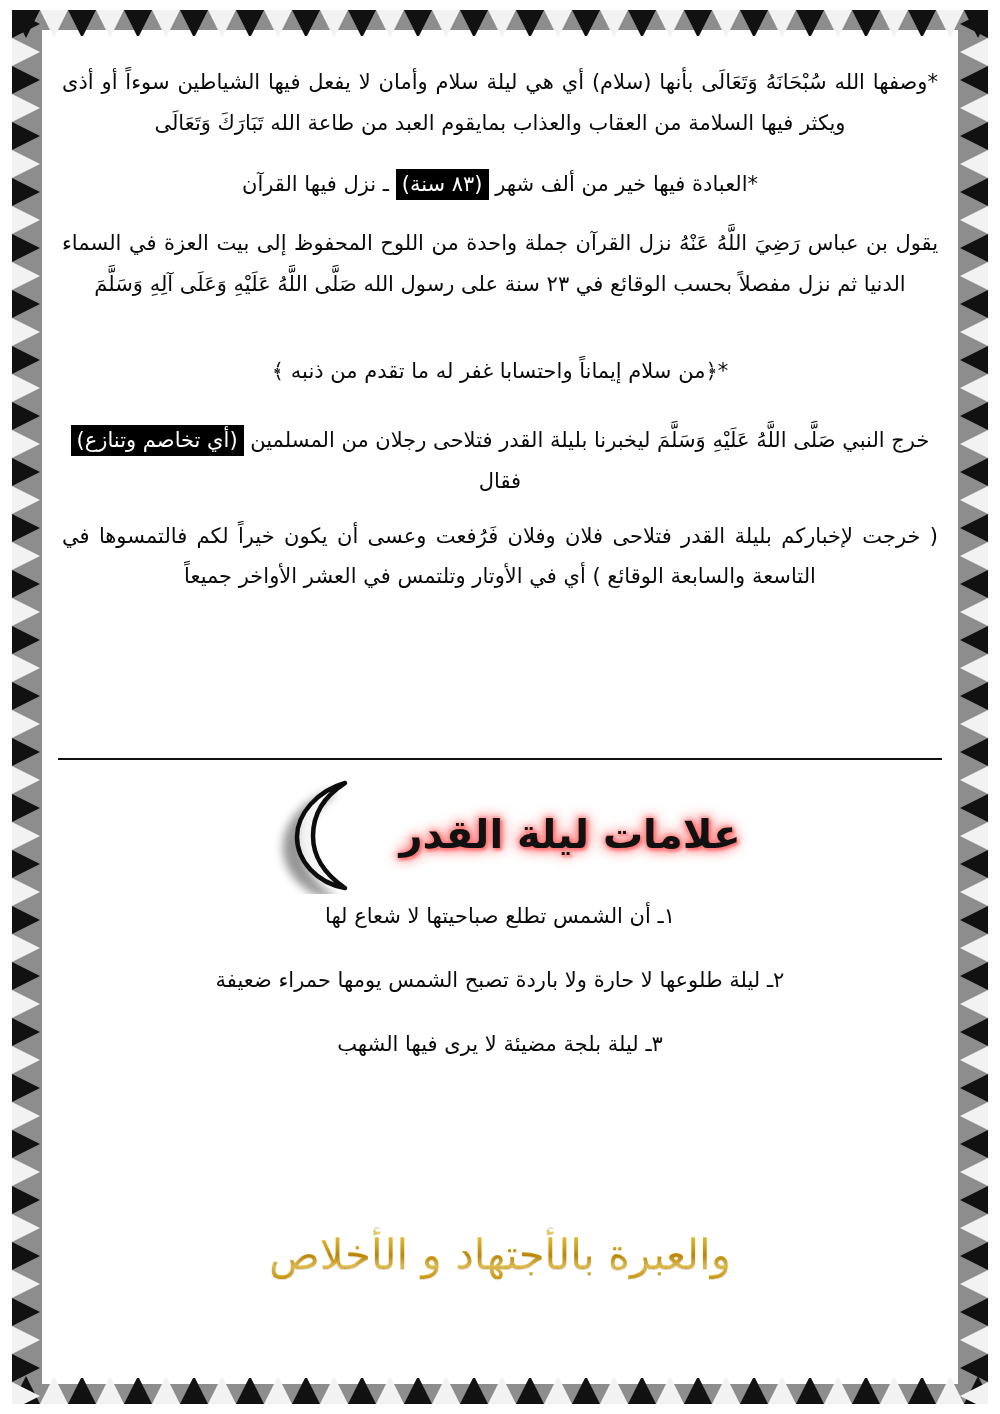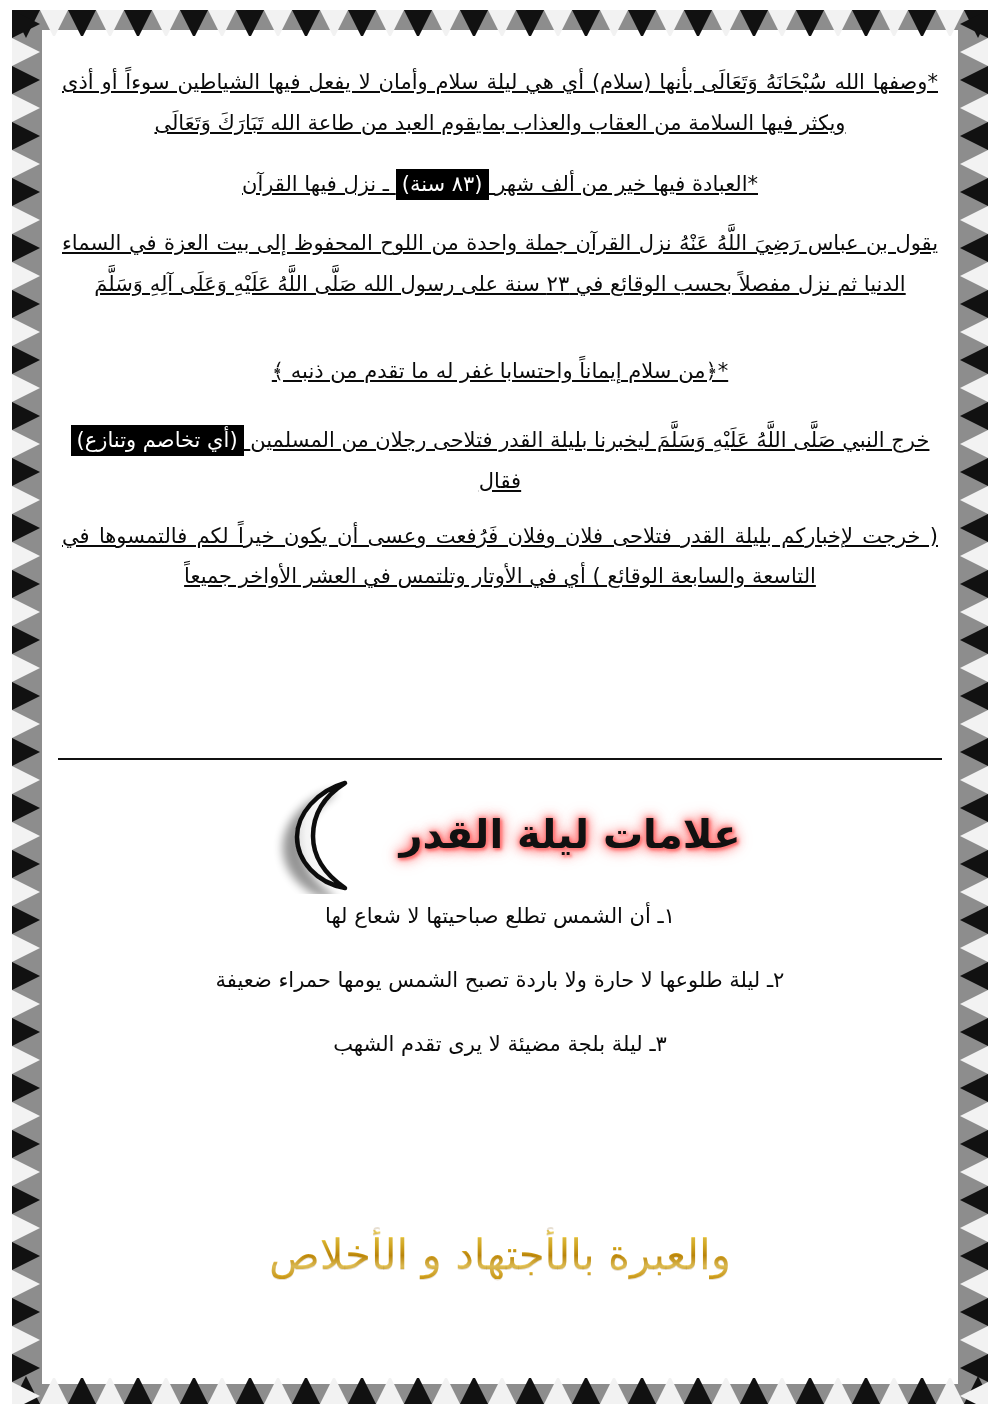--- a/index.html
+++ b/index.html
@@ -128,21 +128,20 @@
 
   .para {
     font-family: "DejaVu Sans", "Liberation Sans", sans-serif;
     font-size: 21px;
     line-height: 1.95;
     color: #0a0a0a;
     text-align: center;
     direction: rtl;
     padding: 0 14px;
     font-weight: 500;
-    text-decoration: underline;
   }
 
   .para.justified {
     text-align: justify;
     text-align-last: center;
   }
 
   .hl {
     background: #000000;
     color: #ffffff;
@@ -510,20 +509,20 @@
       <div class="list-item">
         <span>١ـ</span>
         <span>أن الشمس تطلع صباحيتها لا شعاع لها</span>
       </div>
       <div class="list-item">
         <span>٢ـ</span>
         <span>ليلة طلوعها لا حارة ولا باردة تصبح الشمس يومها حمراء ضعيفة</span>
       </div>
       <div class="list-item">
         <span>٣ـ</span>
-        <span>ليلة بلجة مضيئة لا يرى تقدم الشهب</span>
+        <span>ليلة بلجة مضيئة لا يرى فيها الشهب</span>
       </div>
     </div>
 
     <div class="footer-text">والعبرة بالأجتهاد و الأخلاص</div>
 
   </div>
 </div>
 
 </body></html>

